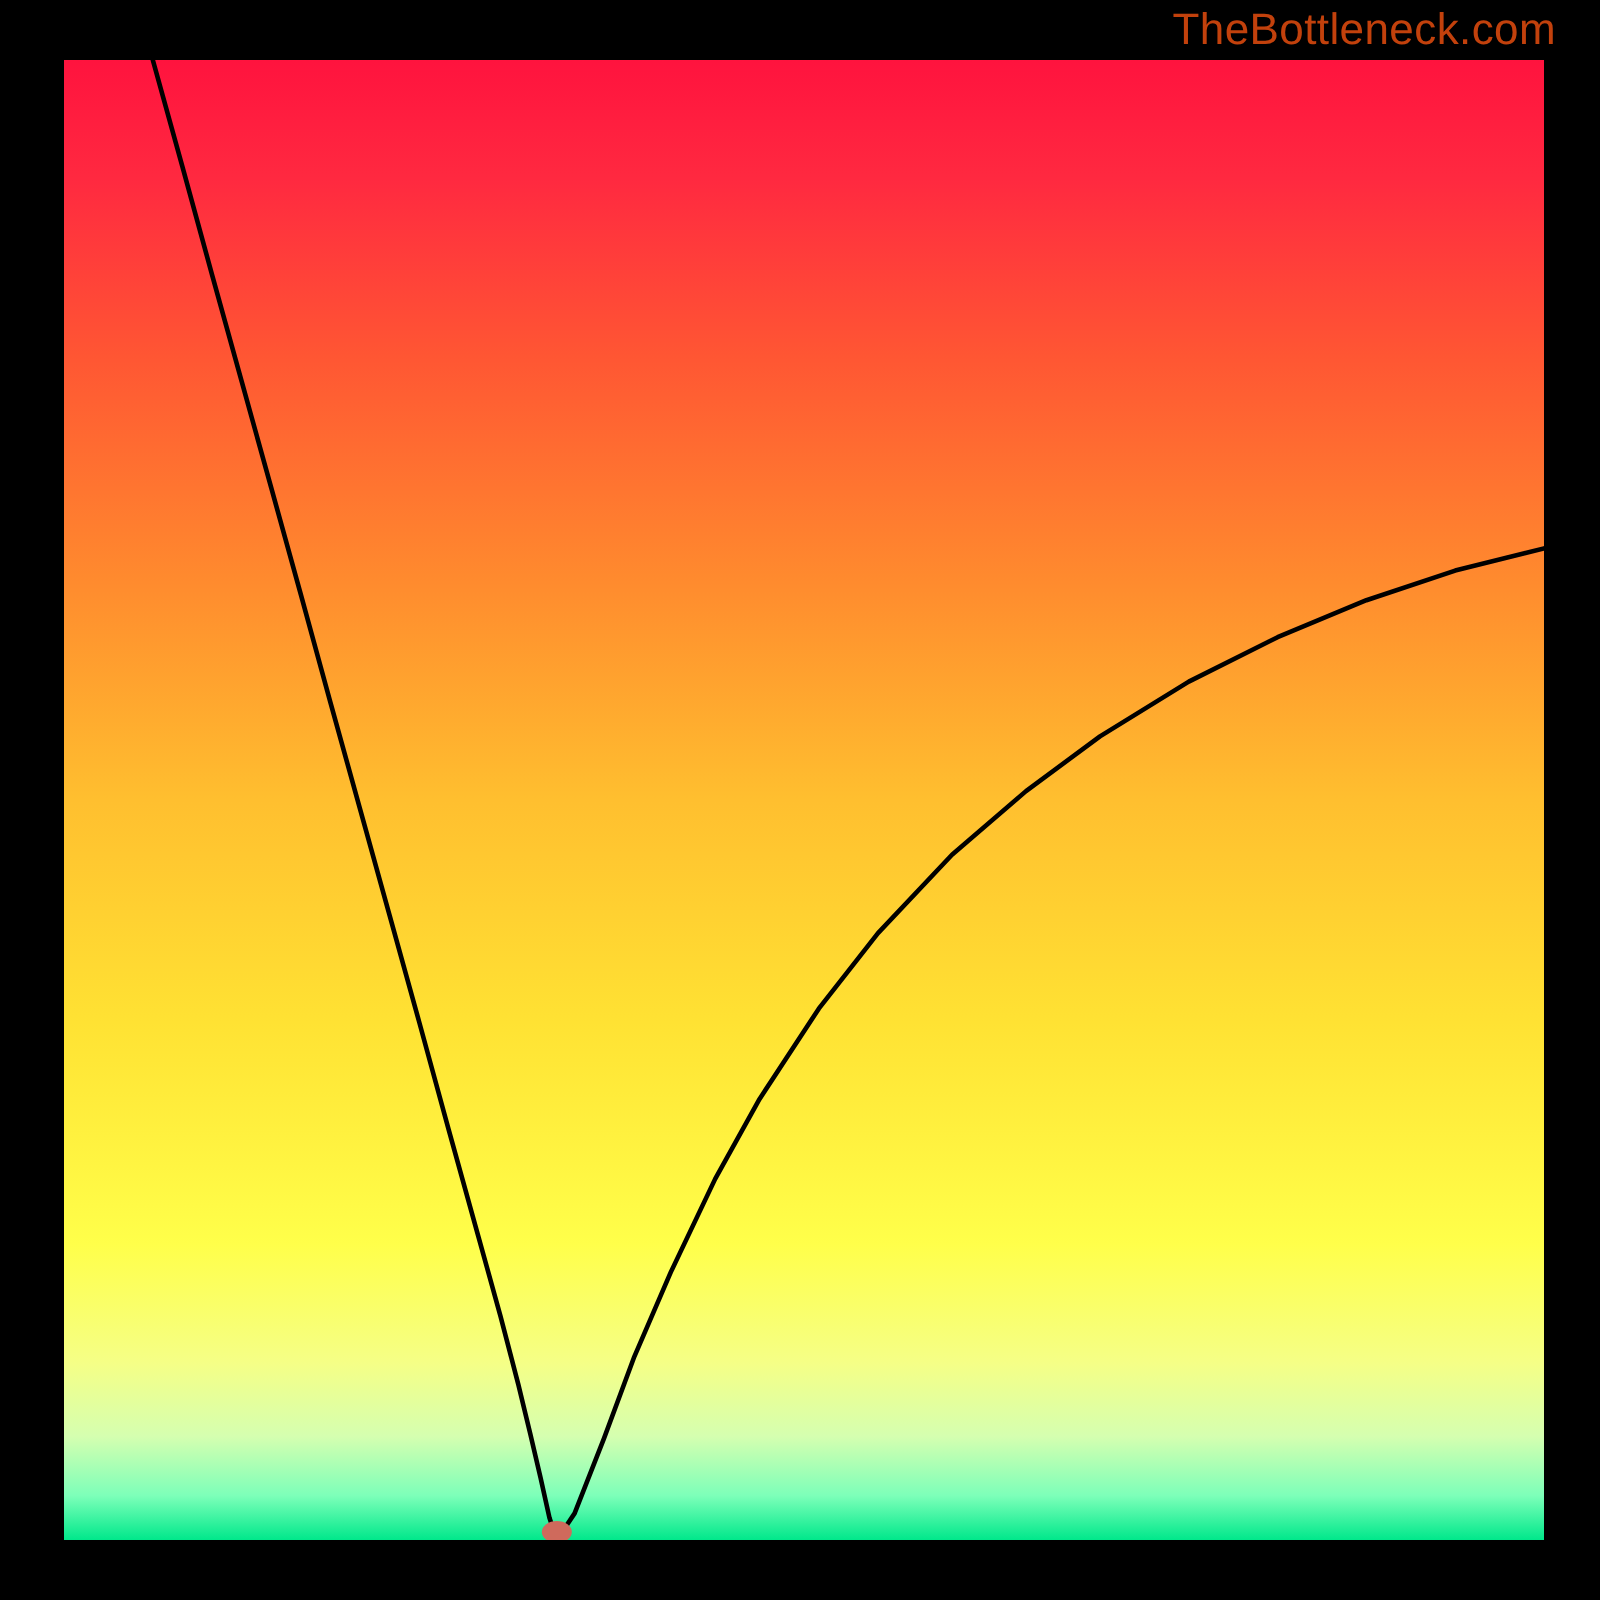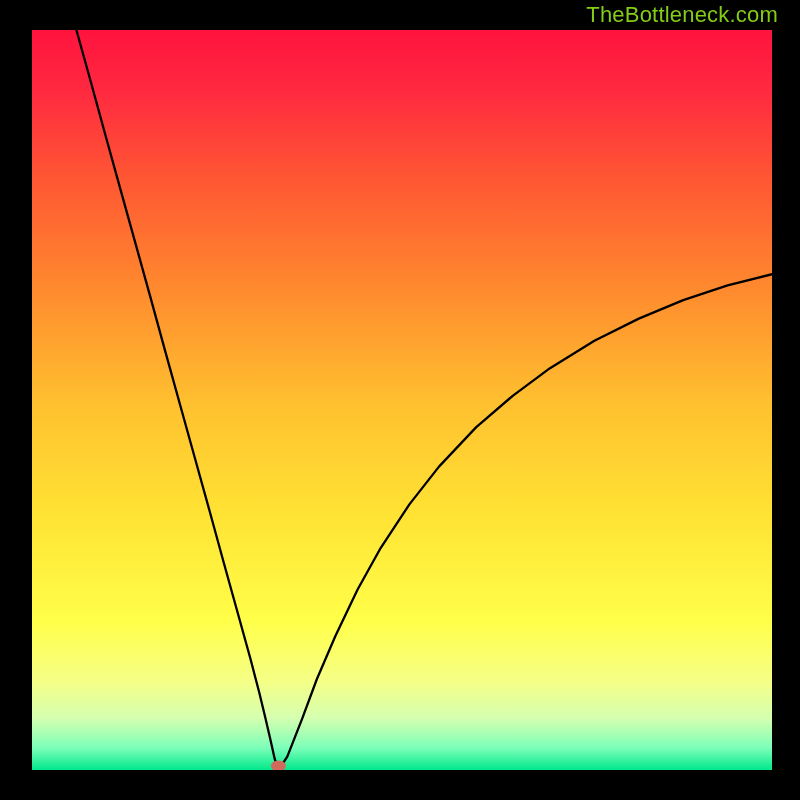--- a/index.html
+++ b/index.html
@@ -16,21 +16,21 @@
     height: 800px;
     background: #000;
   }
   .watermark {
     position: absolute;
     top: 2px;
     right: 22px;
     font-family: Arial, Helvetica, sans-serif;
     font-size: 22px;
     font-weight: 500;
-    color: #84cc16;
+    color: #c2410c;
     letter-spacing: 0.2px;
     z-index: 5;
   }
   svg.plot {
     position: absolute;
     left: 32px;
     top: 30px;
     width: 740px;
     height: 740px;
     display: block;

